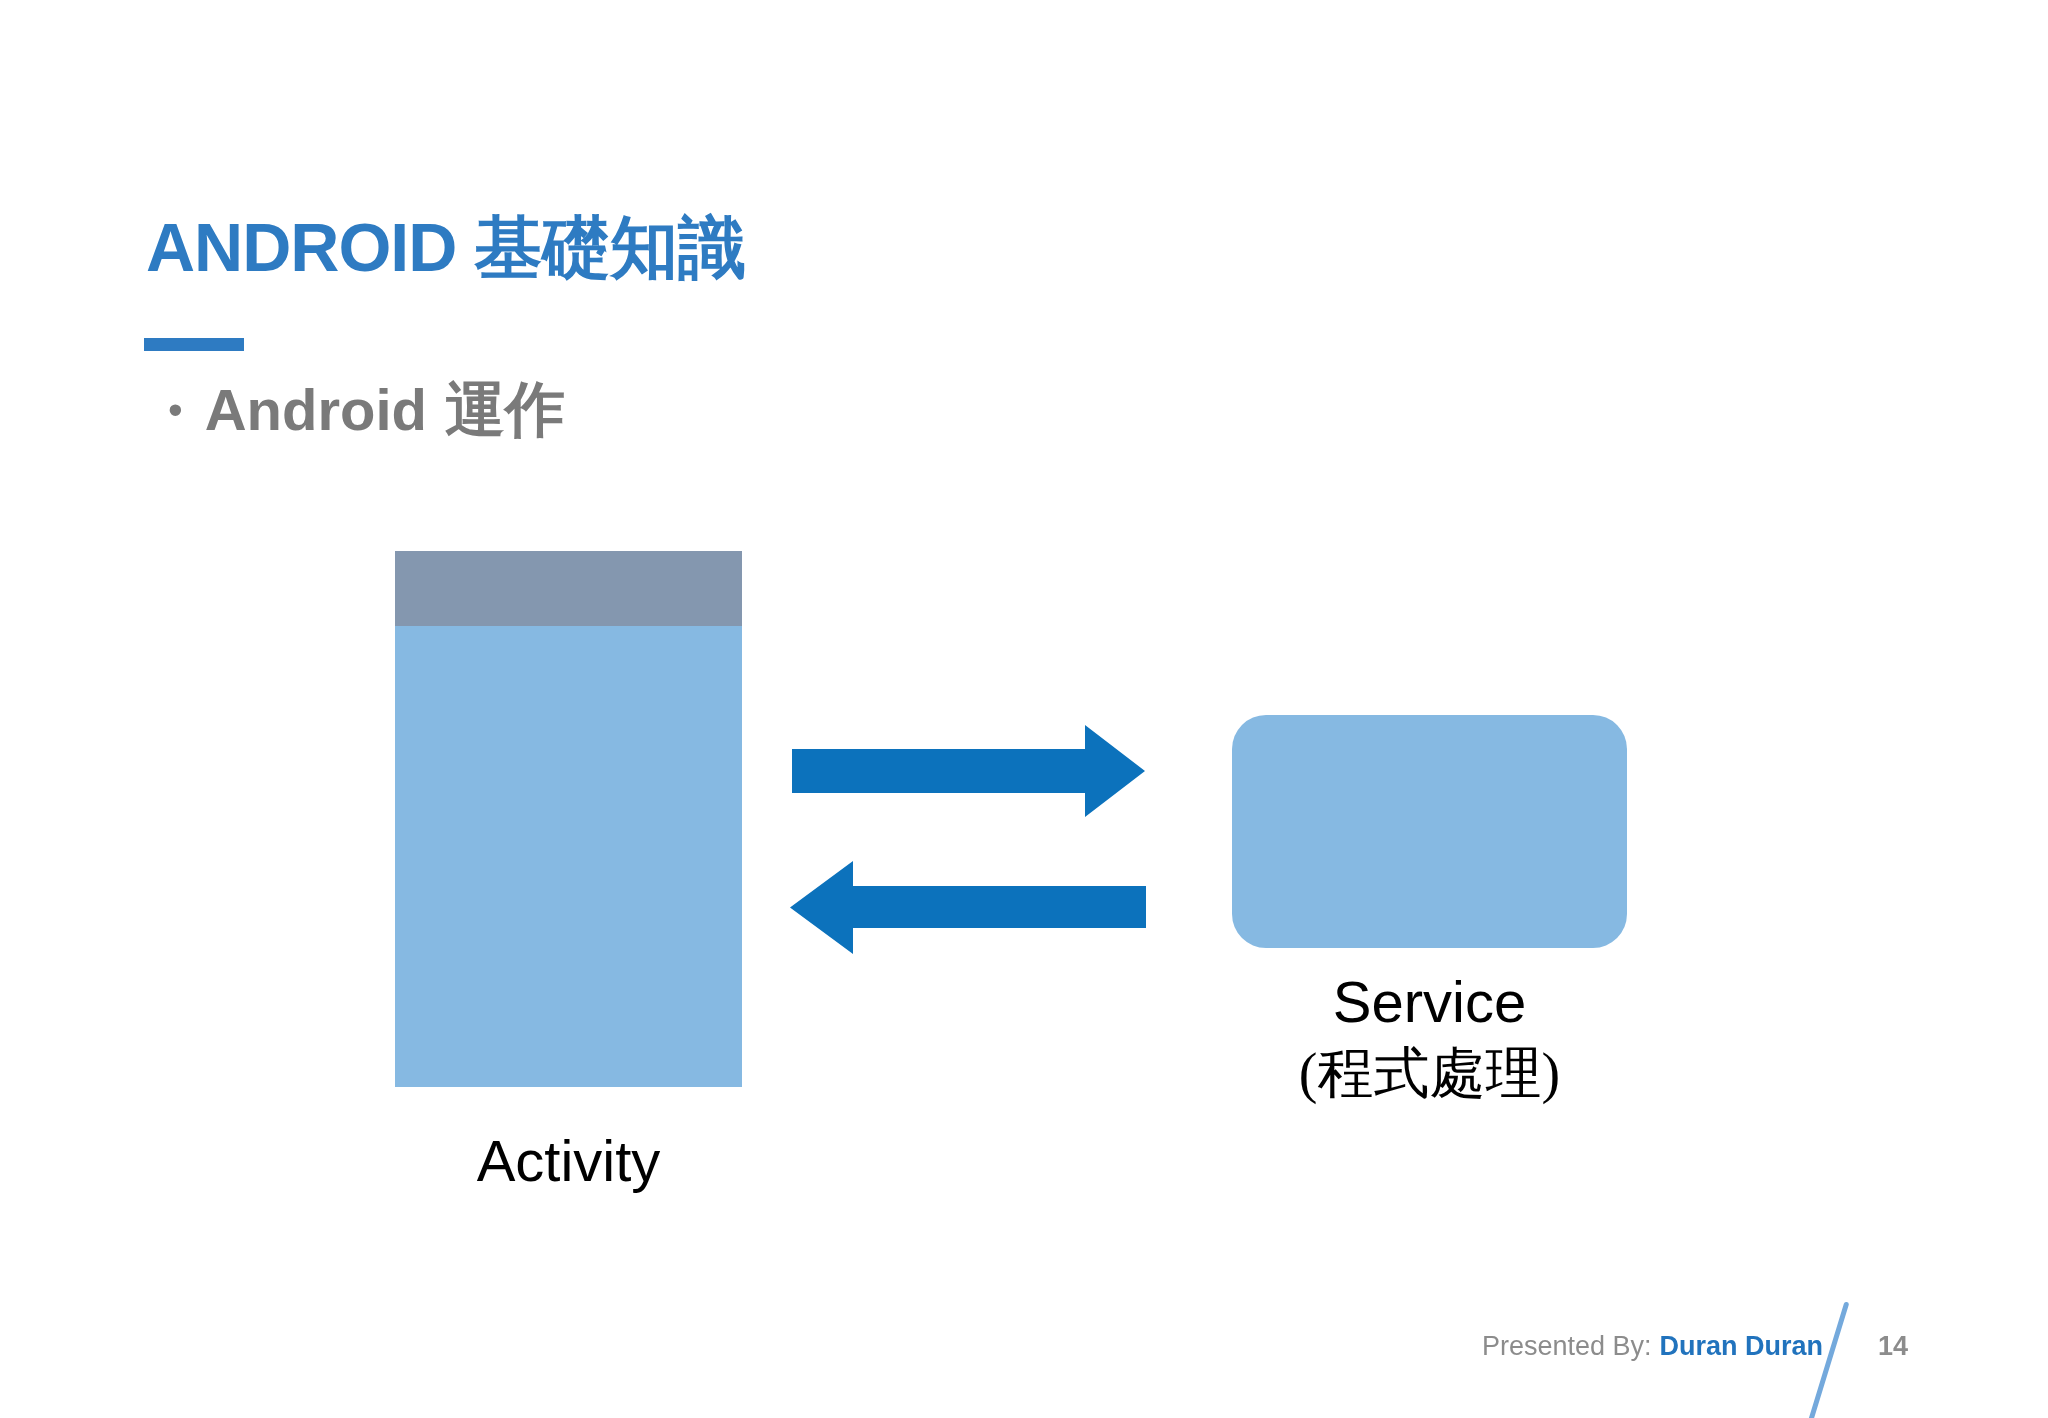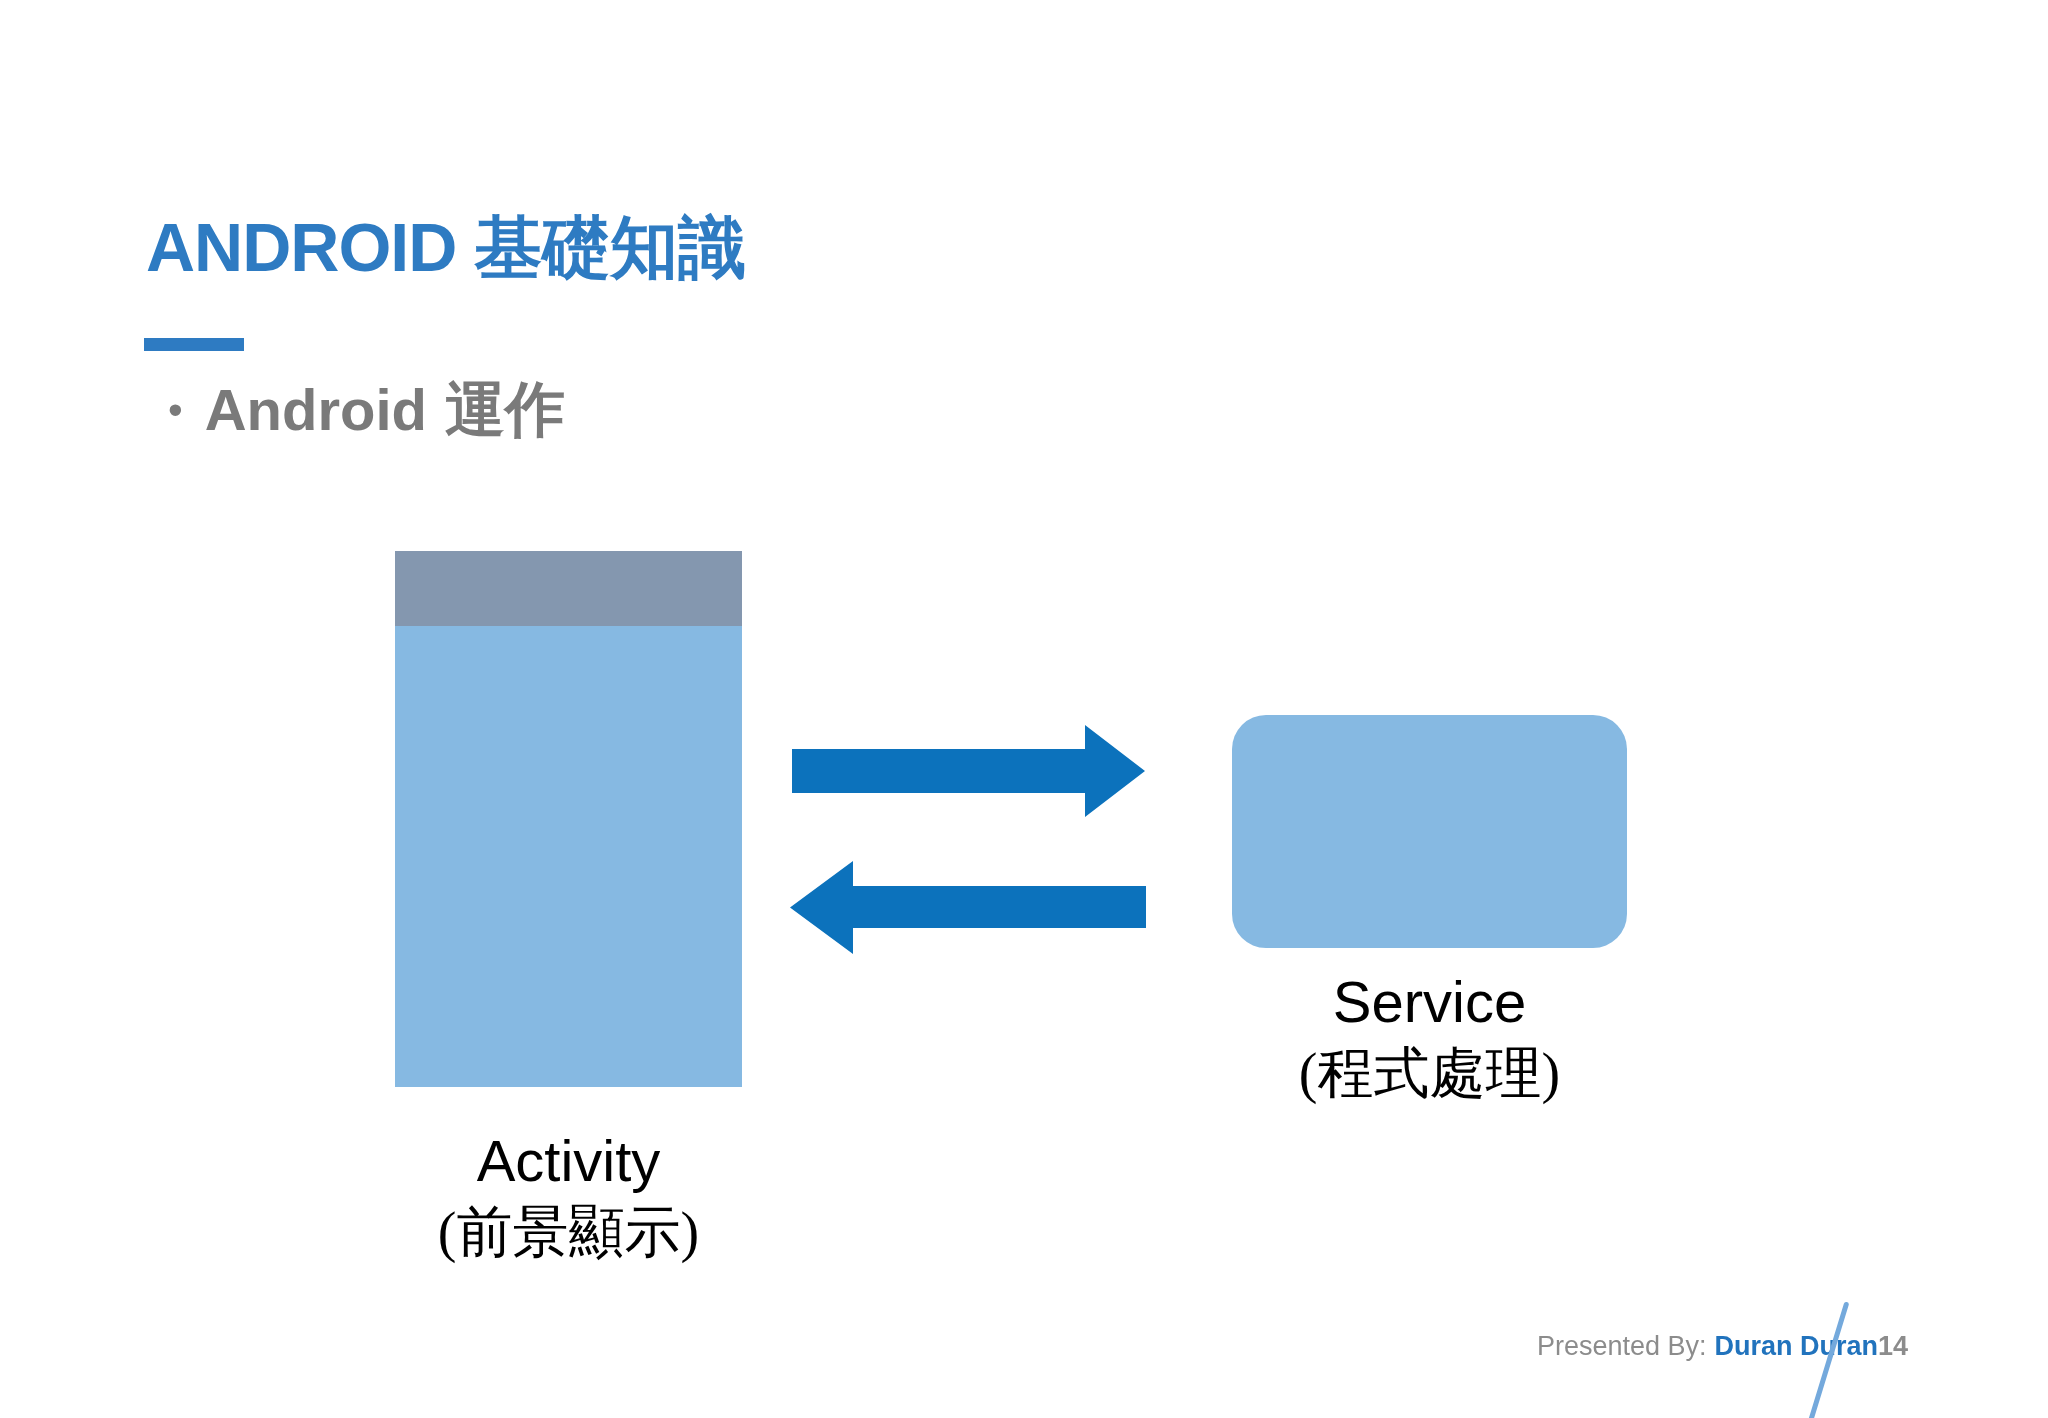--- a/index.html
+++ b/index.html
@@ -65,21 +65,21 @@
 
   .shape-caption{
     position:absolute;text-align:center;color:#000;white-space:nowrap;
   }
   .caption-main{font-size:58px;line-height:72px;}
   .caption-sub{font-size:56px;line-height:70px;font-family:"Liberation Serif","DejaVu Serif",serif;}
   .service-caption{left:1182px;top:948px;width:495px;}
   .activity-caption{left:345px;top:1107px;width:447px;}
 
   .footer{
-    position:absolute;left:1537px;top:1313px;height:30px;
+    position:absolute;left:1482px;top:1313px;height:30px;
     display:flex;align-items:center;font-size:27px;line-height:30px;white-space:nowrap;
   }
   .presented-by{color:var(--footer-gray);}
   .presenter-name{color:var(--presenter-blue);font-weight:bold;margin-left:8px;}
 
   .footer-slash{
     position:absolute;left:1824px;top:1281px;width:5px;height:140px;
     background:var(--slash-blue);border-radius:3px;
     transform:rotate(17deg);transform-origin:center center;
   }
@@ -122,21 +122,20 @@
 
   <div class="service-box"></div>
 
   <div class="shape-caption service-caption">
     <div class="caption-main">Service</div>
     <div class="caption-sub">(程式處理)</div>
   </div>
 
   <div class="shape-caption activity-caption">
     <div class="caption-main">Activity</div>
-    <div class="caption-sub">(前景顯示)</div>
   </div>
 
   <div class="footer">
     <span class="presented-by">Presented By:</span>
     <span class="presenter-name">Duran Duran</span>
   </div>
 
   <div class="footer-slash"></div>
 
   <div class="page-number">14</div>

